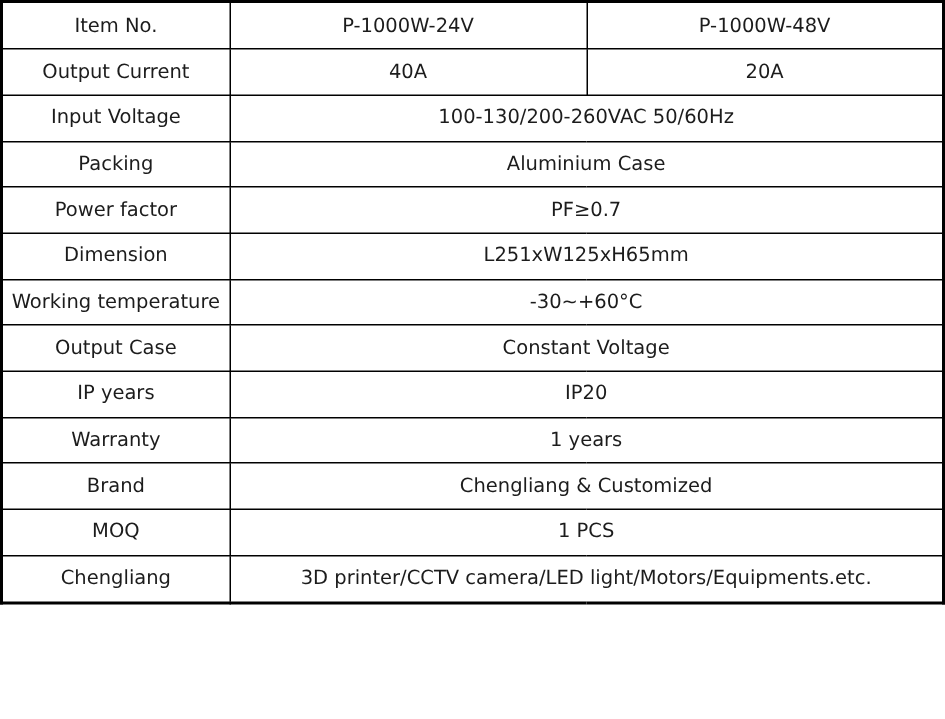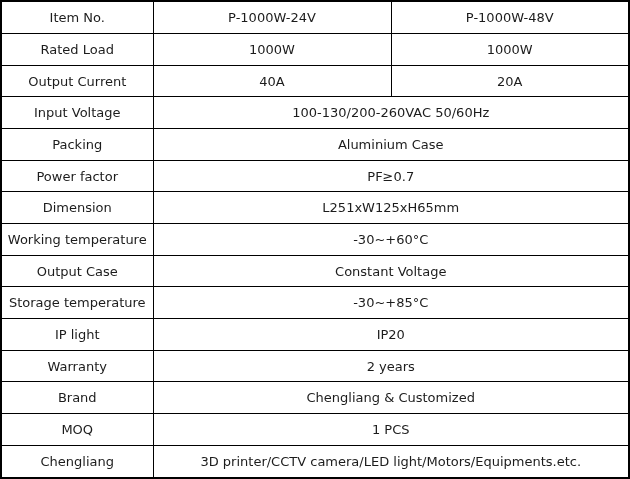--- a/index.html
+++ b/index.html
@@ -7,21 +7,21 @@
     padding: 0;
     background: #ffffff;
     width: 630px;
     height: 479px;
     font-family: "DejaVu Sans", "Liberation Sans", sans-serif;
   }
   table.spec-table {
     border-collapse: collapse;
     table-layout: fixed;
     width: 630px;
-    height: 479px;
+    height: 403px;
     border: 2px solid #000000;
   }
   col.c-label  { width: 152px; }
   col.c-val1   { width: 238px; }
   col.c-val2   { width: 238px; }
   td {
     border: 1px solid #000000;
     text-align: center;
     vertical-align: middle;
     font-size: 13px;
@@ -42,25 +42,20 @@
     <col class="c-val1">
     <col class="c-val2">
   </colgroup>
   <tbody>
     <tr>
       <td class="label-cell">Item No.</td>
       <td class="value-cell">P-1000W-24V</td>
       <td class="value-cell">P-1000W-48V</td>
     </tr>
     <tr>
-      <td class="label-cell">Rated Load</td>
-      <td class="value-cell">1000W</td>
-      <td class="value-cell">1000W</td>
-    </tr>
-    <tr>
       <td class="label-cell">Output Current</td>
       <td class="value-cell">40A</td>
       <td class="value-cell">20A</td>
     </tr>
     <tr>
       <td class="label-cell">Input Voltage</td>
       <td class="value-cell" colspan="2">100-130/200-260VAC 50/60Hz</td>
     </tr>
     <tr>
       <td class="label-cell">Packing</td>
@@ -76,30 +71,26 @@
     </tr>
     <tr>
       <td class="label-cell">Working temperature</td>
       <td class="value-cell" colspan="2">-30~+60°C</td>
     </tr>
     <tr>
       <td class="label-cell">Output Case</td>
       <td class="value-cell" colspan="2">Constant Voltage</td>
     </tr>
     <tr>
-      <td class="label-cell">Storage temperature</td>
-      <td class="value-cell" colspan="2">-30~+85°C</td>
-    </tr>
-    <tr>
-      <td class="label-cell">IP light</td>
+      <td class="label-cell">IP years</td>
       <td class="value-cell" colspan="2">IP20</td>
     </tr>
     <tr>
       <td class="label-cell">Warranty</td>
-      <td class="value-cell" colspan="2">2 years</td>
+      <td class="value-cell" colspan="2">1 years</td>
     </tr>
     <tr>
       <td class="label-cell">Brand</td>
       <td class="value-cell" colspan="2">Chengliang &amp; Customized</td>
     </tr>
     <tr>
       <td class="label-cell">MOQ</td>
       <td class="value-cell" colspan="2">1 PCS</td>
     </tr>
     <tr>

